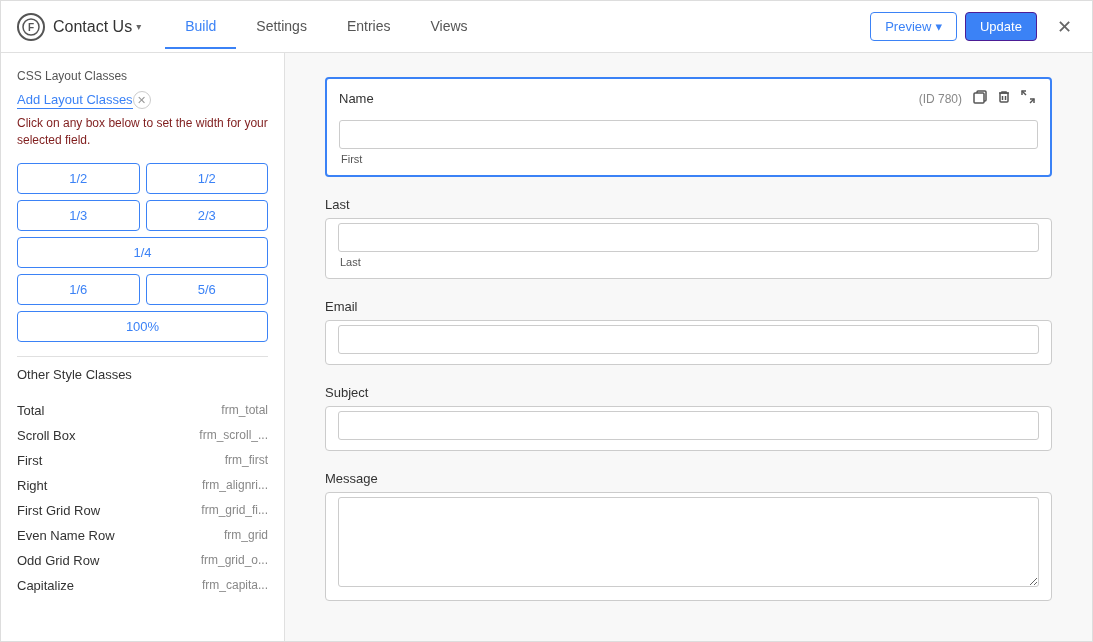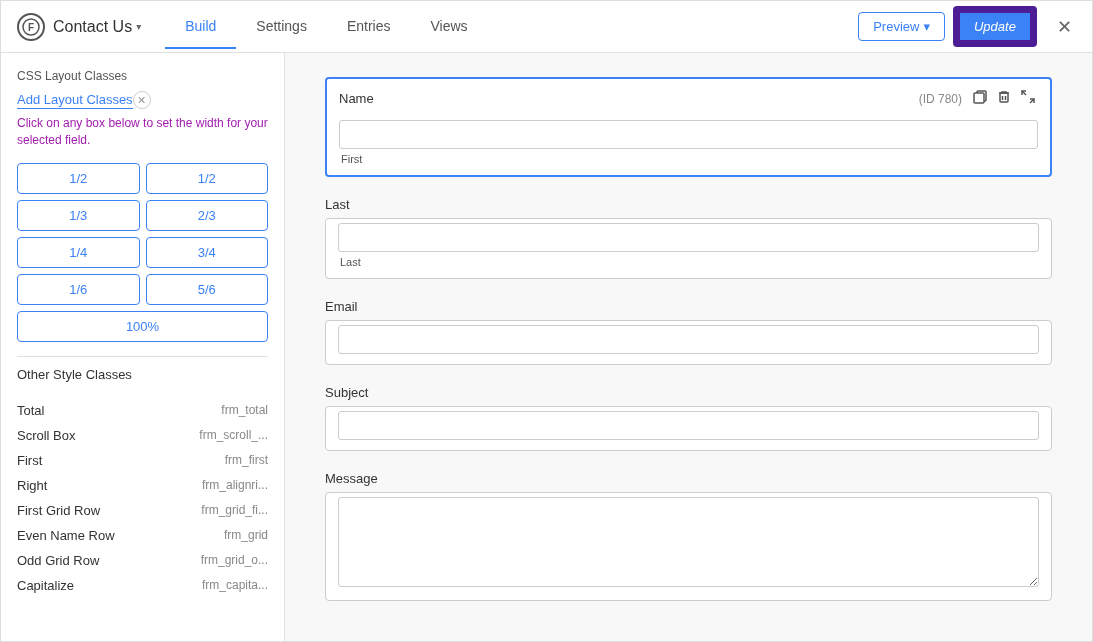--- a/index.html
+++ b/index.html
@@ -87,27 +87,26 @@
       color: #3b82f6;
       background: #fff;
       font-size: 13px;
       cursor: pointer;
       display: flex;
       align-items: center;
       gap: 4px;
     }
     .btn-update {
       padding: 6px 14px;
-      border: 7px solid #4c1d95;
+      border: 1px solid #4c1d95;
       border-radius: 4px;
       color: #fff;
       background: #3b82f6;
       font-size: 13px;
       cursor: pointer;
-      font-style: italic;
     }
     .btn-close {
       background: none;
       border: none;
       font-size: 18px;
       color: #666;
       cursor: pointer;
       margin-left: 8px;
       padding: 4px;
     }
@@ -173,21 +172,21 @@
       border: 1.5px solid #ccc;
       display: flex;
       align-items: center;
       justify-content: center;
       cursor: pointer;
       color: #999;
       font-size: 11px;
     }
     .sidebar-hint {
       font-size: 12px;
-      color: #a21caf;
+      color: #7f1d1d;
       margin-bottom: 14px;
       line-height: 1.4;
     }
     
     .width-grid {
       margin-bottom: 14px;
     }
     .width-row {
       display: flex;
       gap: 6px;
@@ -356,21 +355,20 @@
         <div class="width-row">
           <button class="width-btn">1/2</button>
           <button class="width-btn">1/2</button>
         </div>
         <div class="width-row">
           <button class="width-btn">1/3</button>
           <button class="width-btn">2/3</button>
         </div>
         <div class="width-row">
           <button class="width-btn">1/4</button>
-          <button class="width-btn">3/4</button>
         </div>
         <div class="width-row">
           <button class="width-btn">1/6</button>
           <button class="width-btn">5/6</button>
         </div>
         <div class="width-row">
           <button class="width-btn full">100%</button>
         </div>
       </div>
 

